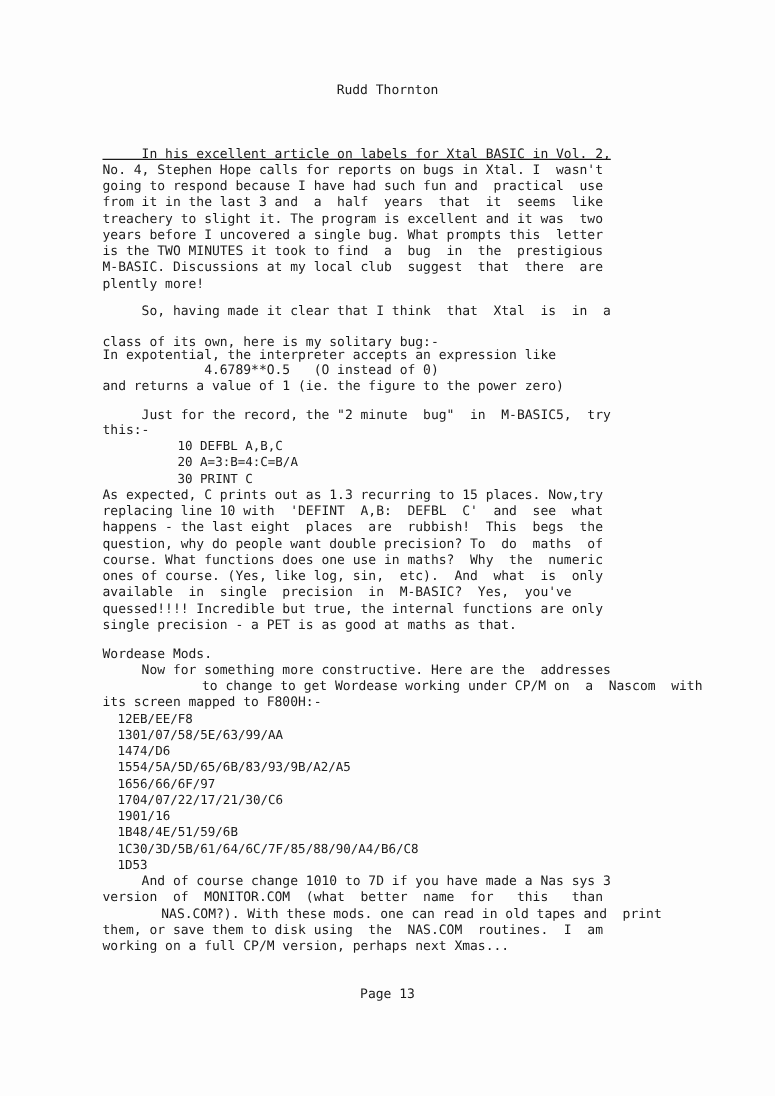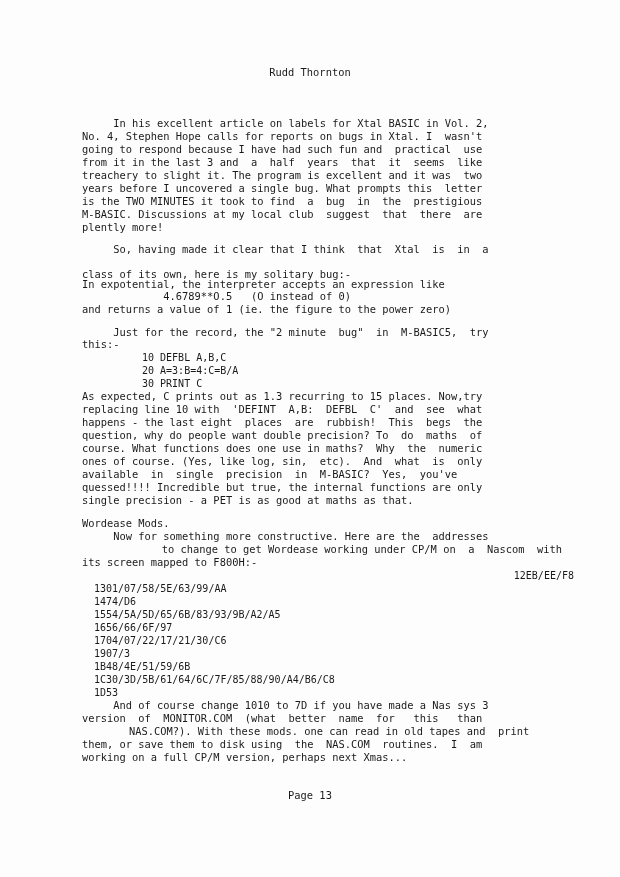--- a/index.html
+++ b/index.html
@@ -20,21 +20,21 @@
   .code { font-size: 10px; }
 </style>
 </head>
 <body>
 
 <div class="page">
   <div class="title" style="top:66px;">Rudd Thornton</div>
 
   <div class="col" style="top:0;">
 
-    <div class="line" style="top:117px;">     In his excellent article on labels for Xtal BASIC in Vol. 2,</div>
+    <div class="line" style="top:117px;text-decoration:underline;">     In his excellent article on labels for Xtal BASIC in Vol. 2,</div>
     <div class="line" style="top:130px;">No. 4, Stephen Hope calls for reports on bugs in Xtal. I  wasn't</div>
     <div class="line" style="top:143px;">going to respond because I have had such fun and  practical  use</div>
     <div class="line" style="top:156px;">from it in the last 3 and  a  half  years  that  it  seems  like</div>
     <div class="line" style="top:169px;">treachery to slight it. The program is excellent and it was  two</div>
     <div class="line" style="top:182px;">years before I uncovered a single bug. What prompts this  letter</div>
     <div class="line" style="top:195px;">is the TWO MINUTES it took to find  a  bug  in  the  prestigious</div>
     <div class="line" style="top:208px;">M-BASIC. Discussions at my local club  suggest  that  there  are</div>
     <div class="line" style="top:221px;">plently more!</div>
 
     <div class="line" style="top:243px;">     So, having made it clear that I think  that  Xtal  is  in  a</div>
@@ -60,27 +60,27 @@
     <div class="line" style="top:468px;">available  in  single  precision  in  M-BASIC?  Yes,  you've</div>
     <div class="line" style="top:481px;">quessed!!!! Incredible but true, the internal functions are only</div>
     <div class="line" style="top:494px;">single precision - a PET is as good at maths as that.</div>
 
     <div class="line" style="top:517px;">Wordease Mods.</div>
 
     <div class="line" style="top:530px;">     Now for something more constructive. Here are the  addresses</div>
     <div class="line" style="top:543px;text-align:right;">to change to get Wordease working under CP/M on  a  Nascom  with</div>
     <div class="line" style="top:556px;">its screen mapped to F800H:-</div>
 
-    <div class="line code" style="top:569px; left:12px;text-align:right;">12EB/EE/F8</div>
+    <div class="line code" style="top:569px; left:12px;">12EB/EE/F8</div>
     <div class="line code" style="top:582px; left:12px;">1301/07/58/5E/63/99/AA</div>
     <div class="line code" style="top:595px; left:12px;">1474/D6</div>
     <div class="line code" style="top:608px; left:12px;">1554/5A/5D/65/6B/83/93/9B/A2/A5</div>
     <div class="line code" style="top:621px; left:12px;">1656/66/6F/97</div>
     <div class="line code" style="top:634px; left:12px;">1704/07/22/17/21/30/C6</div>
-    <div class="line code" style="top:647px; left:12px;">1907/3</div>
+    <div class="line code" style="top:647px; left:12px;">1901/16</div>
     <div class="line code" style="top:660px; left:12px;">1B48/4E/51/59/6B</div>
     <div class="line code" style="top:673px; left:12px;">1C30/3D/5B/61/64/6C/7F/85/88/90/A4/B6/C8</div>
     <div class="line code" style="top:686px; left:12px;">1D53</div>
 
     <div class="line" style="top:699px;">     And of course change 1010 to 7D if you have made a Nas sys 3</div>
     <div class="line" style="top:712px;">version  of  MONITOR.COM  (what  better  name  for   this   than</div>
     <div class="line" style="top:725px;margin-left:47px;">NAS.COM?). With these mods. one can read in old tapes and  print</div>
     <div class="line" style="top:738px;">them, or save them to disk using  the  NAS.COM  routines.  I  am</div>
     <div class="line" style="top:751px;">working on a full CP/M version, perhaps next Xmas...</div>
   </div>

